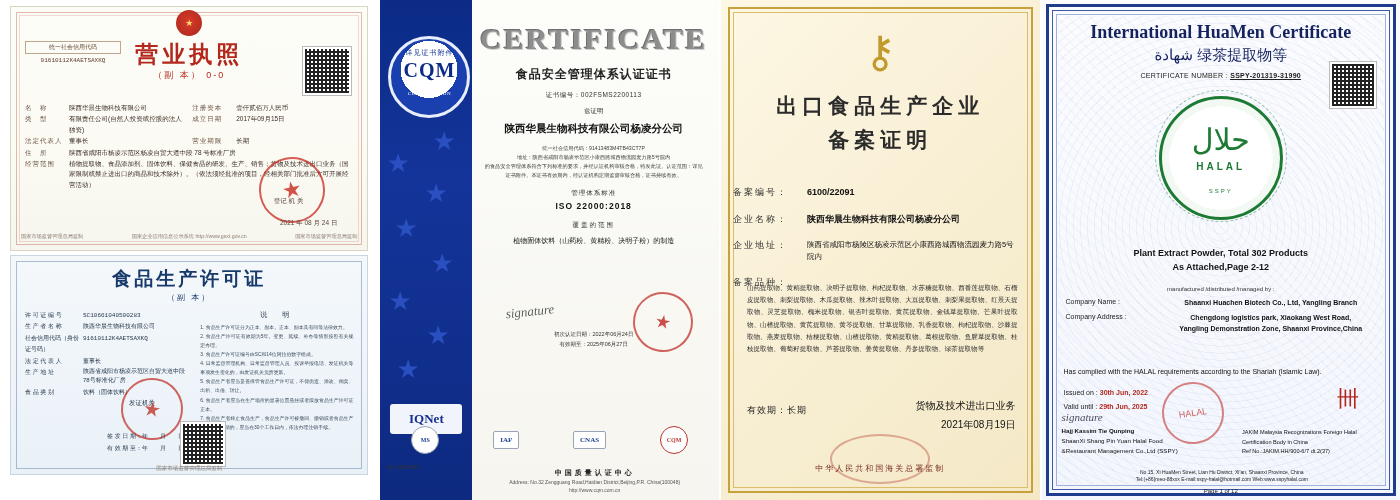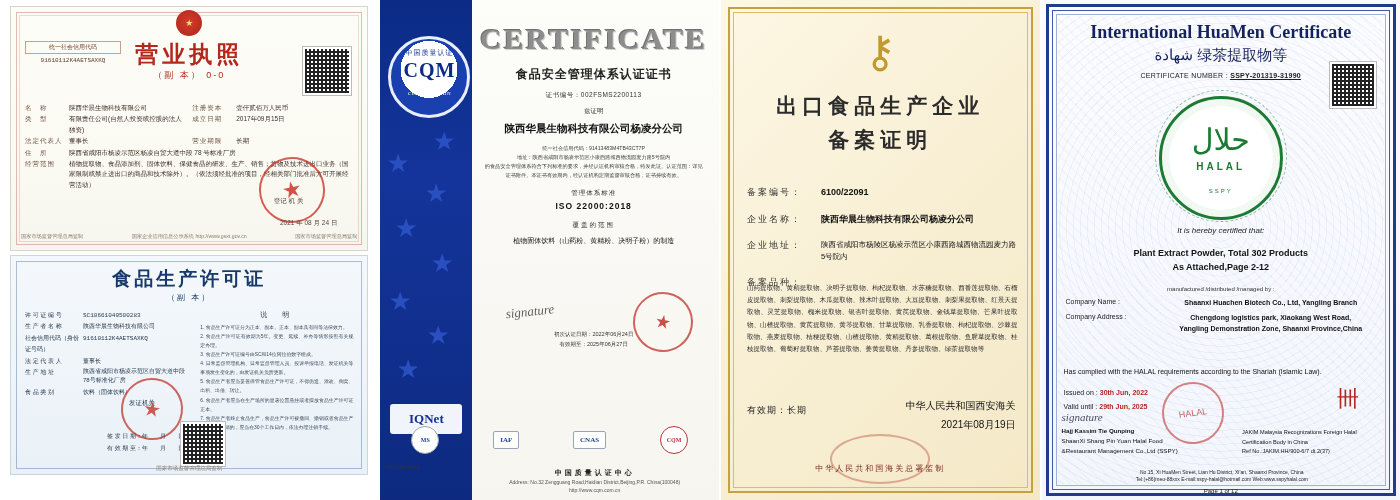--- a/index.html
+++ b/index.html
@@ -203,21 +203,21 @@
   .c3-title{
     position:absolute;left:0;right:0;top:92px;text-align:center;
     font-family:"Liberation Serif",serif;font-weight:bold;
     font-size:21px;color:#2b2b2b;letter-spacing:5px;
   }
   .c3-title2{
     position:absolute;left:0;right:0;top:126px;text-align:center;
     font-family:Liberation Mono, monospace;font-weight:bold;
     font-size:21px;color:#2b2b2b;letter-spacing:5px;
   }
-  .c3-rows{position:absolute;left:26px;right:22px;top:186px;font-size:9px;color:#2f2f2f;}
+  .c3-rows{position:absolute;left:12px;right:22px;top:186px;font-size:9px;color:#2f2f2f;}
   .c3-rows .r{display:flex;margin-bottom:13px;align-items:flex-start;}
   .c3-rows .k{width:74px;flex:none;letter-spacing:2px;color:#333;}
   .c3-rows .v{flex:1;color:#111;font-weight:bold;font-size:9px;line-height:1.5;}
   .c3-rows .v.small{font-weight:normal;font-size:7.5px;line-height:1.6;}
   .c3-kinds{
     position:absolute;left:26px;right:22px;top:282px;
     font-size:6.6px;color:#2c2c2c;line-height:1.85;text-align:justify;
   }
   .c3-valid{position:absolute;left:26px;top:404px;font-size:9px;color:#222;letter-spacing:1px;}
   .c3-issuer{position:absolute;right:24px;top:396px;text-align:right;font-size:10px;color:#111;line-height:1.9;}
@@ -442,21 +442,21 @@
       <span class="star" style="left:44px;top:180px;">★</span>
       <span class="star" style="left:14px;top:215px;">★</span>
       <span class="star" style="left:50px;top:250px;">★</span>
       <span class="star" style="left:8px;top:288px;">★</span>
       <span class="star" style="left:46px;top:322px;">★</span>
       <span class="star" style="left:16px;top:356px;">★</span>
       <span class="star" style="left:52px;top:128px;">★</span>
     </div>
 
     <div class="cqm-logo">
-      <div class="cn">中国质量认证</div>
+      <div class="cn">详见证书附件</div>
       <div class="big">CQM</div>
       <div class="en">CERTIFICATION</div>
     </div>
     <div class="iqnet">IQNet</div>
 
     <div class="c2-body">
       <div class="cert-word">CERTIFICATE</div>
       <div class="cert-cn">食品安全管理体系认证证书</div>
       <div class="cert-num">
         <span>证书编号：</span><span>002FSMS2200113</span>
@@ -525,21 +525,21 @@
         <span class="v"></span>
       </div>
     </div>
 
     <div class="c3-kinds">山药提取物、黄精提取物、决明子提取物、枸杞提取物、水苏糖提取物、西番莲提取物、石榴皮提取物、刺梨提取物、木瓜提取物、辣木叶提取物、大豆提取物、刺梨果提取物、红景天提取物、灵芝提取物、槐米提取物、银杏叶提取物、黄芪提取物、金钱草提取物、芒果叶提取物、山楂提取物、黄芪提取物、黄芩提取物、甘草提取物、乳香提取物、枸杞提取物、沙棘提取物、燕麦提取物、桔梗提取物、山楂提取物、黄精提取物、葛根提取物、鱼腥草提取物、桂枝提取物、葡萄籽提取物、芦荟提取物、姜黄提取物、丹参提取物、绿茶提取物等</div>
 
     <div class="c3-valid">
       <span>有效期：</span><span>长期</span>
     </div>
     <div class="c3-issuer">
-      <div>中华人民共和国西安海关</div>
+      <div>货物及技术进出口业务</div>
       <div>2021年08月19日</div>
     </div>
     <div class="c3-ring"></div>
     <div class="c3-seal">中华人民共和国海关总署监制</div>
   </div>
 
   <div class="col4">
     <div class="guilloche"></div>
     <div class="c4-b1"></div>
     <div class="c4-b2"></div>
@@ -553,21 +553,20 @@
     </div>
     <div class="qr q4"></div>
 
     <div class="halal-ring"></div>
     <div class="halal-seal">
       <div class="arb">حلال</div>
       <div class="txt">HALAL</div>
       <div class="sub">SSPY</div>
     </div>
 
-    <div class="c4-hereby">It is hereby certified that:</div>
     <div class="c4-product" style="white-space:pre-line;">Plant Extract Powder, Total 302 Products
 As Attached,Page 2-12</div>
     <div class="c4-manu">manufactured /distributed /managed by :</div>
 
     <div class="c4-fields">
       <div class="r">
         <span class="k">Company Name  :</span>
         <span class="v">Shaanxi Huachen Biotech Co., Ltd, Yangling Branch</span>
       </div>
       <div class="r">

